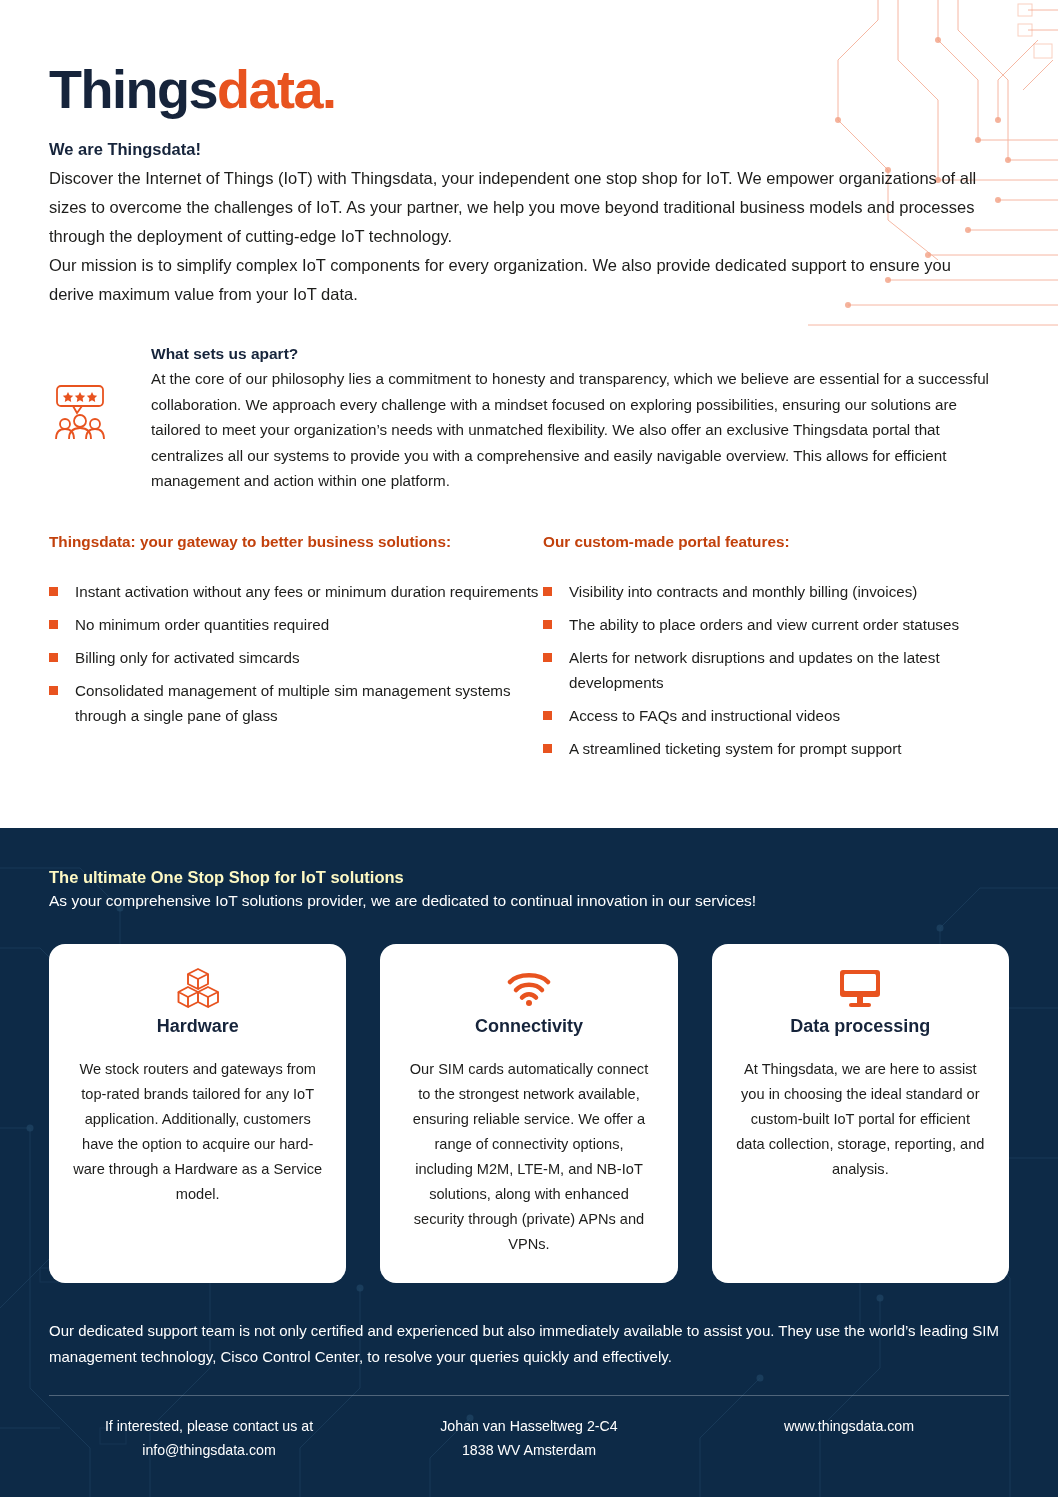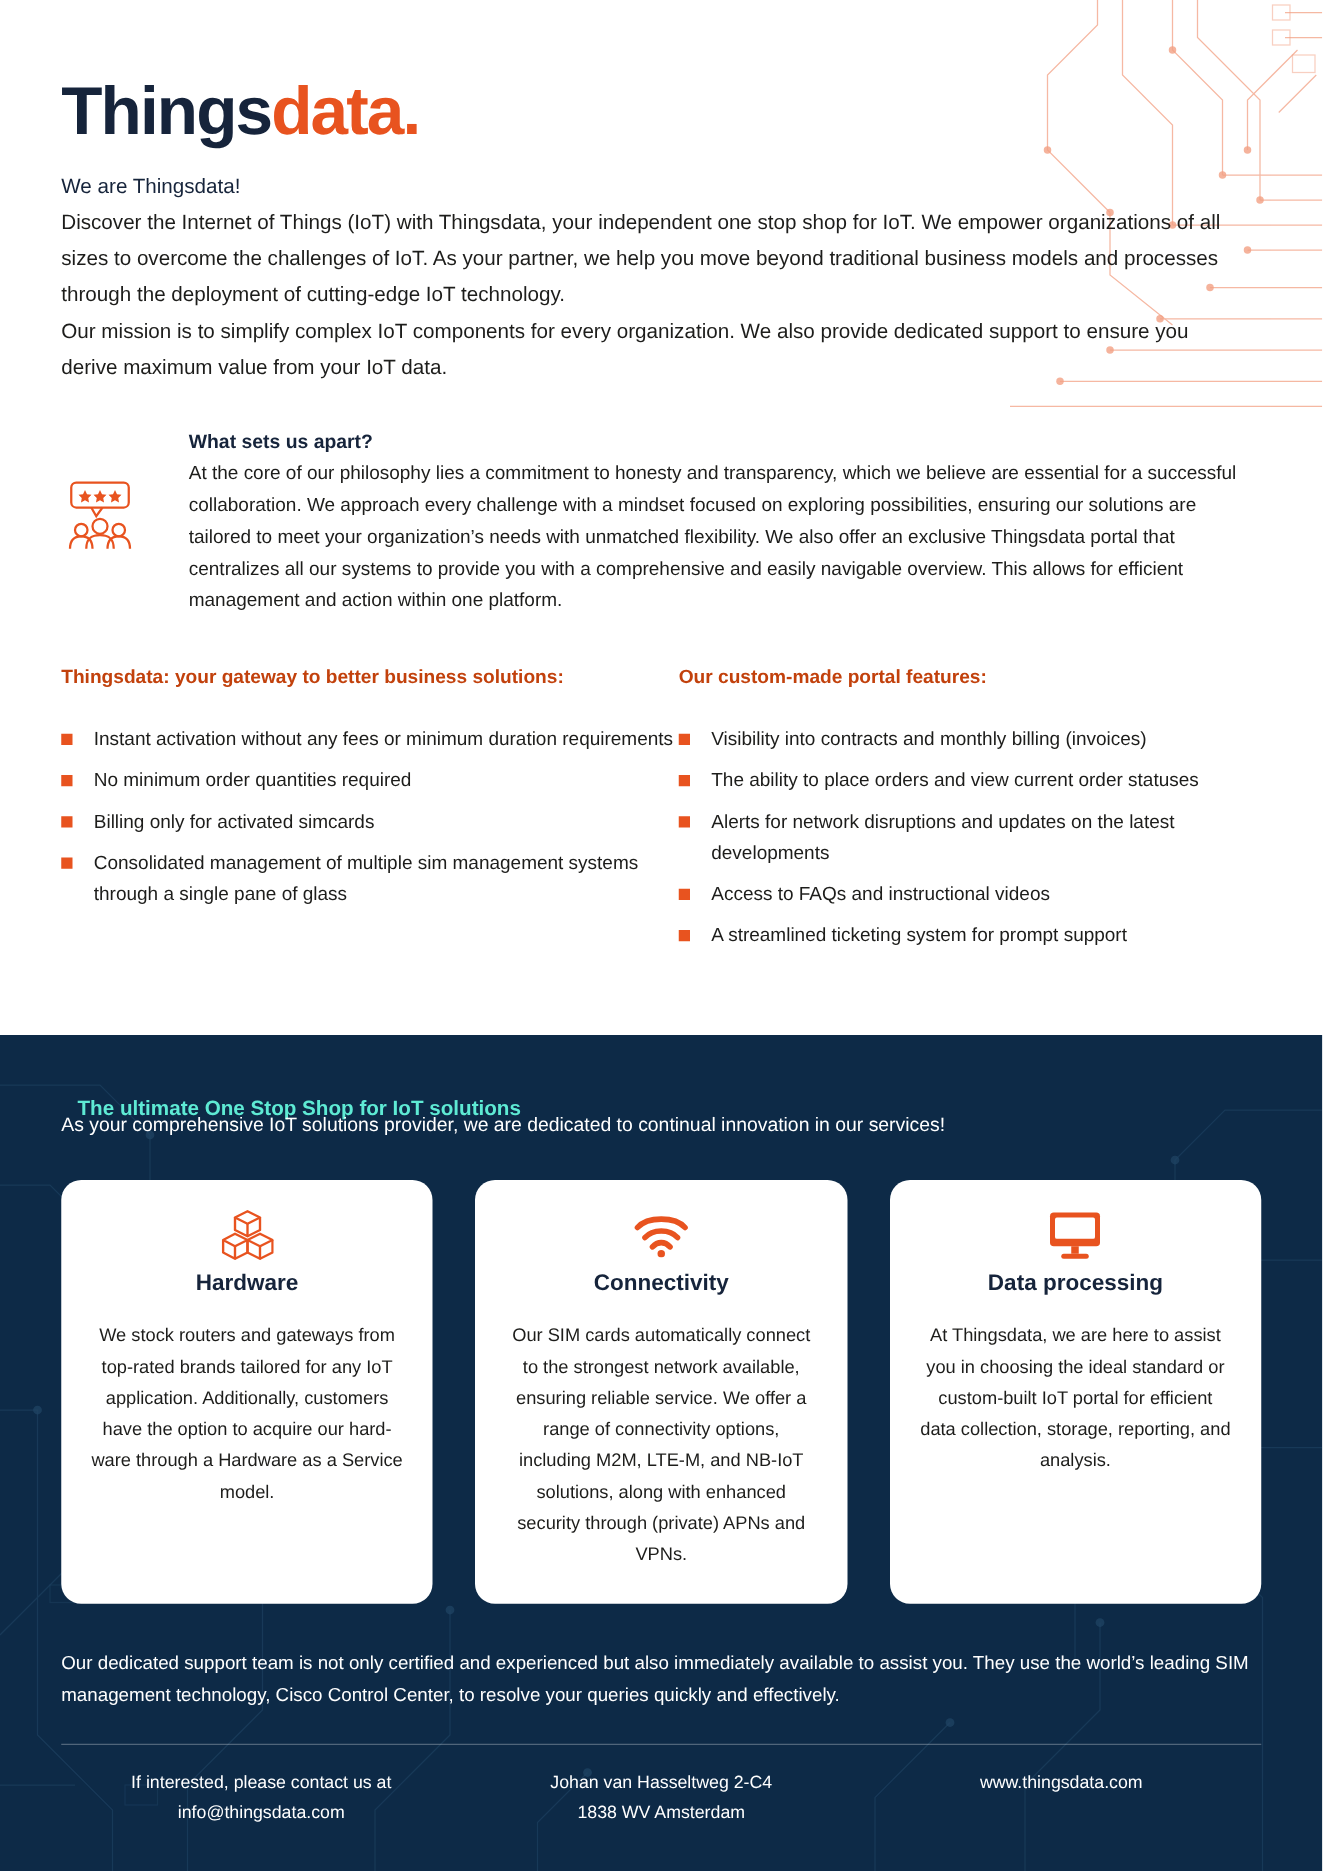--- a/index.html
+++ b/index.html
@@ -45,21 +45,21 @@
 
   
   .intro {
     position: absolute;
     left: 49px;
     top: 140px;
     width: 945px;
   }
   .intro h2 {
     font-size: 16.5px;
-    font-weight: normal;
+    font-weight: bold;
     color: #16243b;
     margin-bottom: 5px;
   }
   .intro p {
     font-size: 16.5px;
     line-height: 29px;
     color: #1d1d1b;
   }
 
   
@@ -139,25 +139,24 @@
   }
   .dark-circuit {
     position: absolute;
     inset: 0;
     opacity: 0.30;
     pointer-events: none;
   }
 
   .dark h2 {
     position: absolute;
-    left: 62px; top: 40px;
+    left: 49px; top: 40px;
     font-size: 16.5px;
     font-weight: bold;
-    color: #5eead4;
-    margin-top: 10px;
+    color: #fef9c3;
   }
   .dark .sub {
     position: absolute;
     left: 49px; top: 64px;
     font-size: 15.5px;
     color: #ffffff;
   }
 
   .cards {
     position: absolute;

